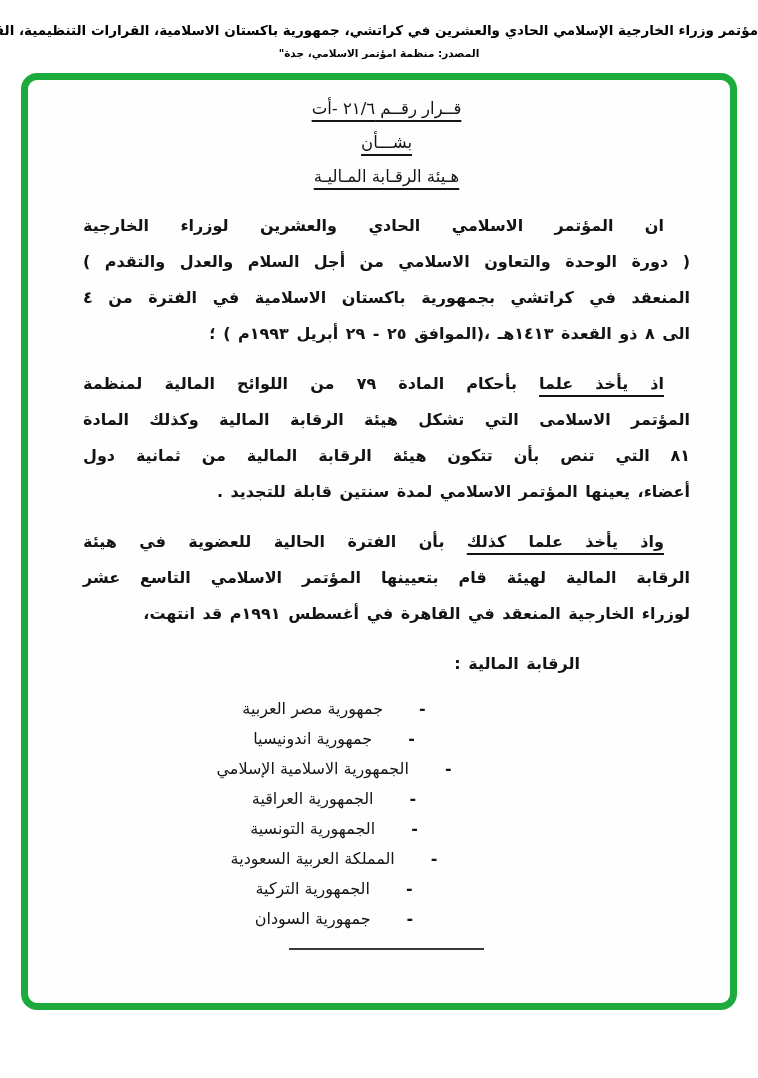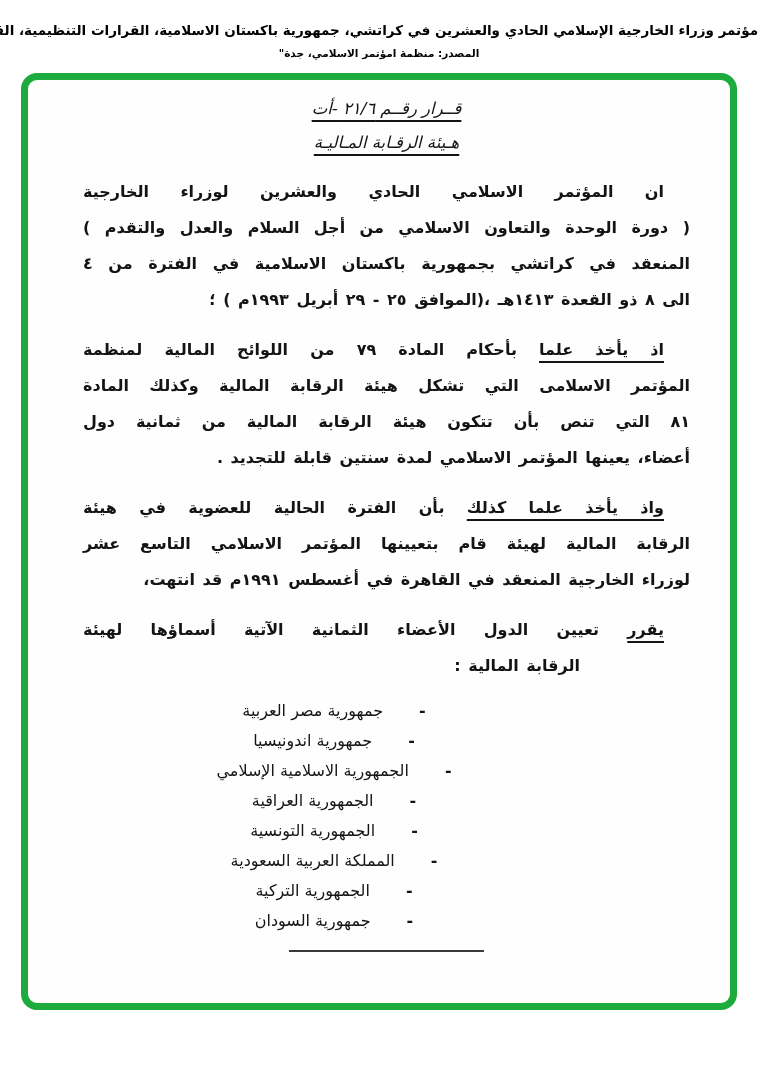--- a/index.html
+++ b/index.html
@@ -31,21 +31,21 @@
     width: 716px;
     height: 937px;
     margin: 14px auto 0 auto;
     border: 7px solid #1cab3c;
     border-radius: 16px;
     padding: 8px 40px 0 55px;
     background: #fffefe;
     color: #141414;
     overflow: hidden;
   }
-  .doc-titles { text-align: center; margin-top: 4px; font-style: italic; }
+  .doc-titles { text-align: center; margin-top: 4px; }
   .doc-title-line {
     font-size: 16.5px;
     line-height: 34px;
     white-space: nowrap;
   }
   .doc-title-line u, .lead {
     text-decoration: underline;
     text-decoration-thickness: 1.5px;
     text-underline-offset: 6px;
   }
@@ -90,20 +90,21 @@
 
   <header class="page-header">
     <div class="header-title">مؤتمر وزراء الخارجية الإسلامي الحادي والعشرين في كراتشي، جمهورية باكستان الاسلامية، القرارات التنظيمية، القرار الرقم ٢١/٦-أت</div>
     <div class="header-source">المصدر: منظمة امؤتمر الاسلامي، جدة"</div>
   </header>
 
   <main class="doc-frame">
 
     <section class="doc-titles">
       <div class="doc-title-line"><u>قــرار رقــم ٢١/٦ -أت</u></div>
+      <div class="doc-title-line"><u>بشـــأن</u></div>
       <div class="doc-title-line"><u>هـيئة الرقـابة المـاليـة</u></div>
     </section>
 
     <section class="doc-para">
       <div class="doc-line first"><span class="lead"></span><span>ان المؤتمر الاسلامي الحادي والعشرين لوزراء الخارجية</span></div>
       <div class="doc-line">( دورة الوحدة والتعاون الاسلامي من أجل السلام والعدل والتقدم )</div>
       <div class="doc-line">المنعقد في كراتشي بجمهورية باكستان الاسلامية في الفترة من ٤</div>
       <div class="doc-line last p1-end">الى ٨ ذو القعدة ١٤١٣هـ ،(الموافق ٢٥ - ٢٩ أبريل ١٩٩٣م ) ؛</div>
     </section>
 
@@ -114,21 +115,20 @@
       <div class="doc-line last p2-end">أعضاء، يعينها المؤتمر الاسلامي لمدة سنتين قابلة للتجديد .</div>
     </section>
 
     <section class="doc-para">
       <div class="doc-line first"><span class="lead">واذ يأخذ علما كذلك</span><span> بأن الفترة الحالية للعضوية في هيئة</span></div>
       <div class="doc-line">الرقابة المالية لهيئة قام بتعيينها المؤتمر الاسلامي التاسع عشر</div>
       <div class="doc-line last p3-end">لوزراء الخارجية المنعقد في القاهرة في أغسطس ١٩٩١م قد انتهت،</div>
     </section>
 
     <section class="doc-para">
-      <div class="doc-line first"><span class="lead">يقرر</span><span> تعيين الدول الأعضاء الثمانية الآتية أسماؤها لهيئة</span></div>
       <div class="doc-line last p4-end">الرقابة المالية :</div>
     </section>
 
     <section class="countries">
       <div class="country-row"><span class="bullet">-</span><span class="country-name">جمهورية مصر العربية</span></div>
       <div class="country-row"><span class="bullet">-</span><span class="country-name">جمهورية اندونيسيا</span></div>
       <div class="country-row"><span class="bullet">-</span><span class="country-name">الجمهورية الاسلامية الإسلامي</span></div>
       <div class="country-row"><span class="bullet">-</span><span class="country-name">الجمهورية العراقية</span></div>
       <div class="country-row"><span class="bullet">-</span><span class="country-name">الجمهورية التونسية</span></div>
       <div class="country-row"><span class="bullet">-</span><span class="country-name">المملكة العربية السعودية</span></div>

